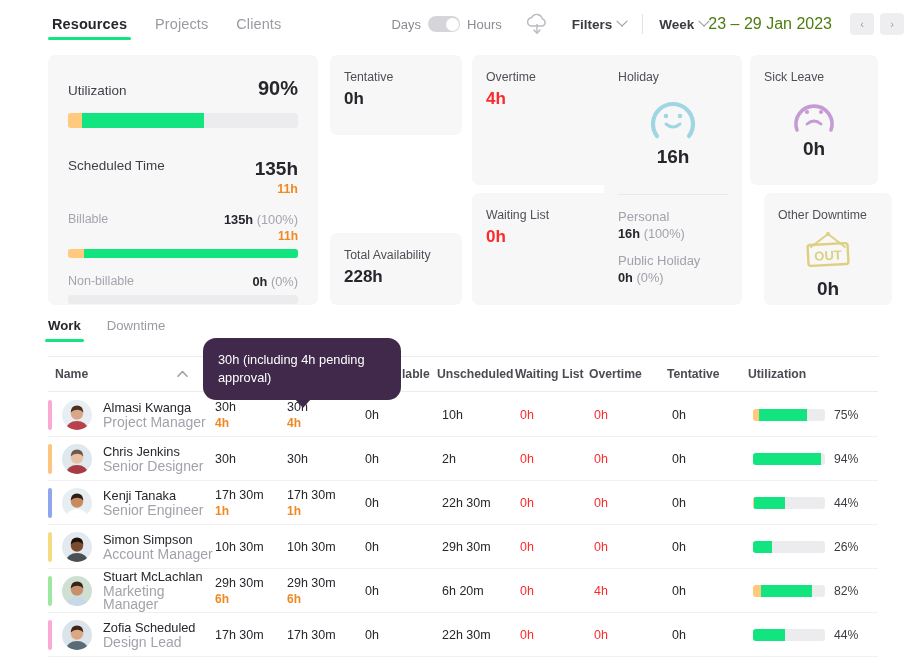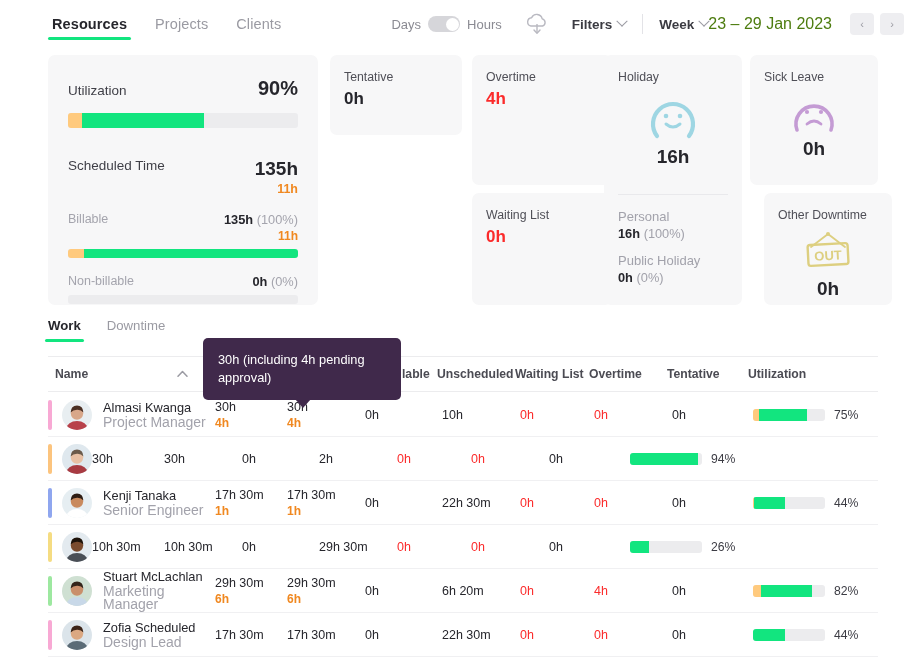--- a/index.html
+++ b/index.html
@@ -145,21 +145,21 @@
   .cell { font-size:12.5px; color:#26262c; }
   .cell .sub { display:block; font-size:12px; color:#f08820; font-weight:600; margin-top:2px; }
   .cell.red { color:#fb2b2b; }
   .util-cell { display:flex; align-items:center; gap:9px; }
   .util-bar { width:72px; height:12px; background:#ececee; border-radius:3px; overflow:hidden; display:flex; }
   .util-txt { font-size:12.2px; color:#3c3c44; }
 
   
   .tooltip {
     position:absolute; left:203px; top:338px; width:198px;
-    background:#40294b; border-radius:5px; padding:13px 15px; z-index:20;
+    background:#40294b; border-radius:13px; padding:13px 15px; z-index:20;
   }
   .tooltip-text { color:#fff; font-size:12.8px; line-height:18px; }
   .tooltip::after {
     content:""; position:absolute; left:92px; bottom:-8px; width:0; height:0;
     border-left:8px solid transparent; border-right:8px solid transparent;
     border-top:9px solid #40294b;
   }
 </style>
 </head>
 <body>
@@ -250,20 +250,24 @@
       <div class="subrow">
         <div class="sub-label">Non-billable</div>
         <div class="sub-val"><span>0h</span> <span class="pct">(0%)</span></div>
       </div>
       <div class="minibar"></div>
     </div>
 
     <div class="card" id="tentative-card">
       <div class="mini-label">Tentative</div>
       <div class="mini-value">0h</div>
+    </div>
+    <div class="card" id="avail-card">
+      <div class="mini-label">Total Availability</div>
+      <div class="mini-value">228h</div>
     </div>
 
     <div class="card" id="overtime-card">
       <div class="mini-label">Overtime</div>
       <div class="mini-value red">4h</div>
     </div>
     <div class="card" id="waiting-card">
       <div class="mini-label">Waiting List</div>
       <div class="mini-value red">0h</div>
     </div>
@@ -372,20 +376,24 @@
       <div class="row">
         <div class="accent" style="background:#fcc47e"></div>
      <div class="avatar">
        <svg width="30" height="30" viewBox="0 0 30 30">
          <rect width="30" height="30" fill="#dfe8ee"></rect>
          <path d="M3 30 Q6 21 15 21 Q24 21 27 30 Z" fill="#a83b42"></path>
          <circle cx="15" cy="13.5" r="6.2" fill="#e8c0a4"></circle>
          <path d="M8.6 12.5 Q9 5.5 15 5.5 Q21 5.5 21.4 12.5 Q19 9.5 15 9.8 Q11 9.9 8.6 12.5 Z" fill="#6b5a4a"></path>
        </svg>
      </div>
+     <div class="nm" style="width:112px">
+       <div class="nm-name">Chris Jenkins</div>
+       <div class="nm-role">Senior Designer</div>
+     </div>
      <div class="cell" style="width:72px">30h</div>
      <div class="cell" style="width:78px">30h</div>
      <div class="cell" style="width:77px">0h</div>
      <div class="cell" style="width:78px">2h</div>
      <div class="cell red" style="width:74px">0h</div>
      <div class="cell red" style="width:78px">0h</div>
      <div class="cell" style="width:81px">0h</div>
      <div class="util-cell">
        <div class="util-bar">
          <div class="bar-amber" style="width:0%"></div>
@@ -426,20 +434,24 @@
       <div class="row">
         <div class="accent" style="background:#f5dc82"></div>
      <div class="avatar">
        <svg width="30" height="30" viewBox="0 0 30 30">
          <rect width="30" height="30" fill="#e3eaef"></rect>
          <path d="M3 30 Q6 21 15 21 Q24 21 27 30 Z" fill="#4a4f56"></path>
          <circle cx="15" cy="13.5" r="6.2" fill="#7a4b2e"></circle>
          <path d="M8.6 12.5 Q9 5.5 15 5.5 Q21 5.5 21.4 12.5 Q19 9.5 15 9.8 Q11 9.9 8.6 12.5 Z" fill="#1d1209"></path>
        </svg>
      </div>
+     <div class="nm" style="width:112px">
+       <div class="nm-name">Simon Simpson</div>
+       <div class="nm-role">Account Manager</div>
+     </div>
      <div class="cell" style="width:72px">10h 30m</div>
      <div class="cell" style="width:78px">10h 30m</div>
      <div class="cell" style="width:77px">0h</div>
      <div class="cell" style="width:78px">29h 30m</div>
      <div class="cell red" style="width:74px">0h</div>
      <div class="cell red" style="width:78px">0h</div>
      <div class="cell" style="width:81px">0h</div>
      <div class="util-cell">
        <div class="util-bar">
          <div class="bar-amber" style="width:0%"></div>

